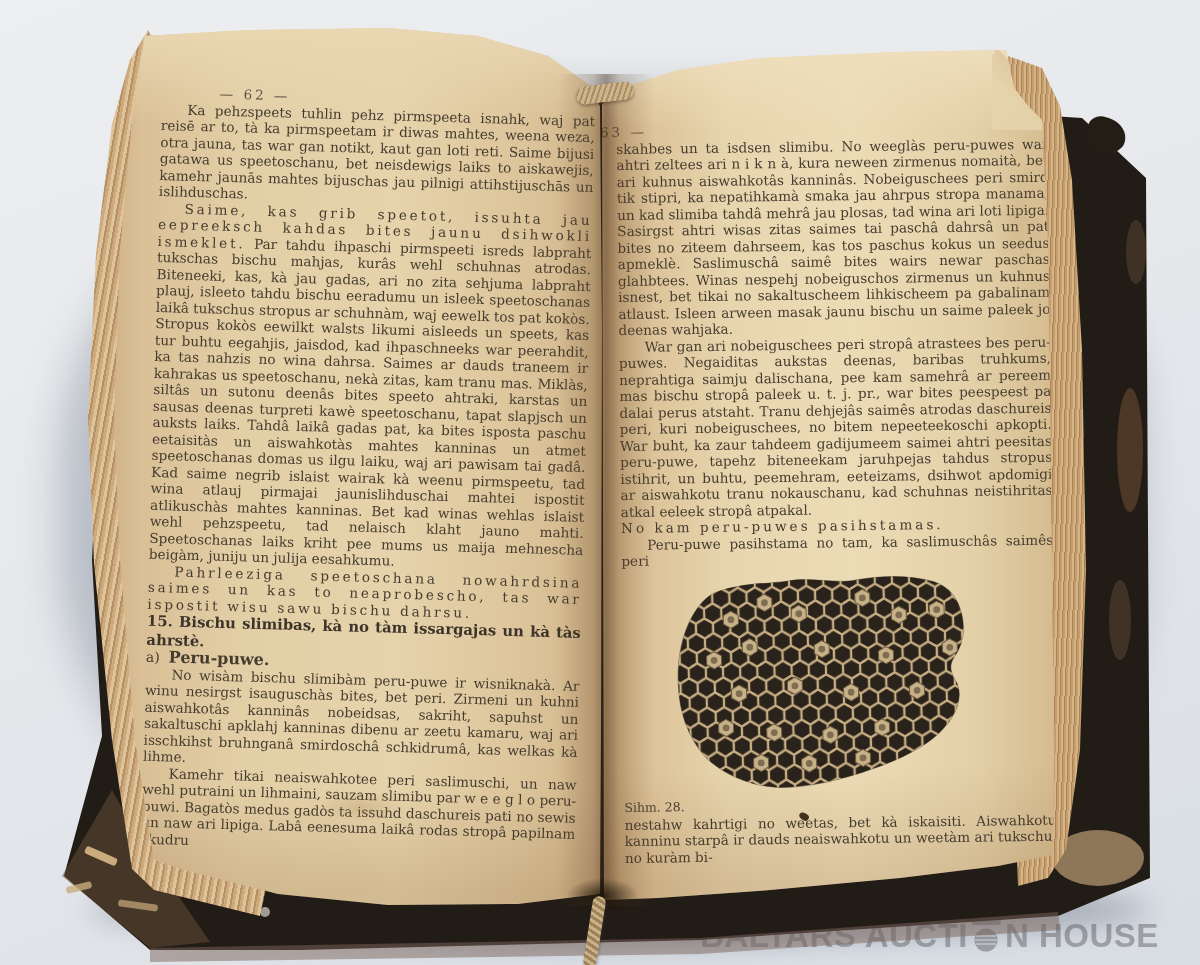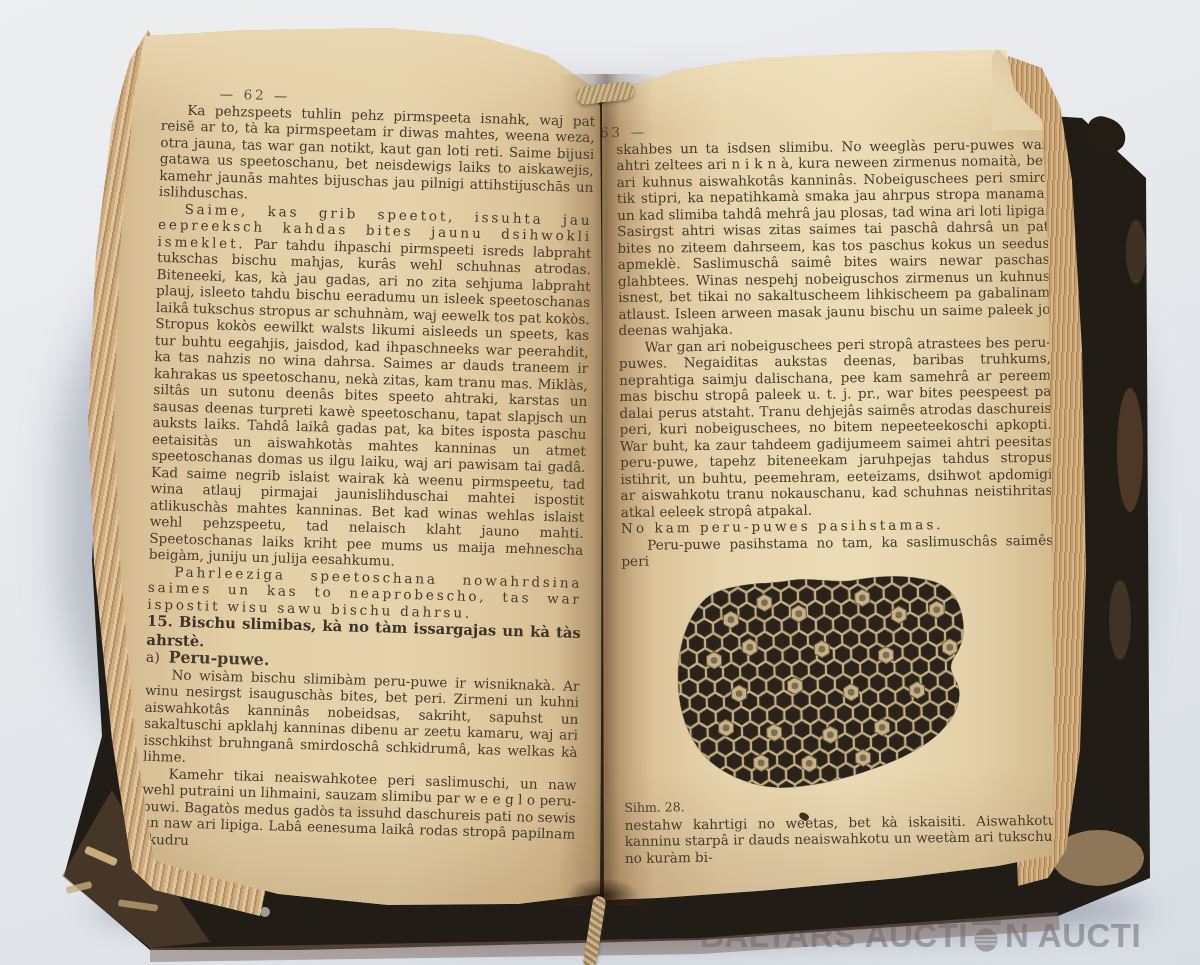--- a/index.html
+++ b/index.html
@@ -208,17 +208,17 @@
             <circle cx="22" cy="1.5" r="2.4"></circle>
             <circle cx="33" cy="5" r="2.4"></circle>
           <circle cx="22" cy="49" r="11.5"></circle>
         </g>
         <g stroke="rgba(236,238,240,.55)" stroke-width="1.6">
           <line x1="12" y1="45" x2="32" y2="45"></line>
             <line x1="11" y1="49" x2="33" y2="49"></line>
             <line x1="12" y1="53" x2="32" y2="53"></line>
         </g>
       </svg>
-      <span>N AUCTI</span>
+      <span>N HOUSE</span>
     </div>
   </div>
 
 </div>
 
 </body></html>

